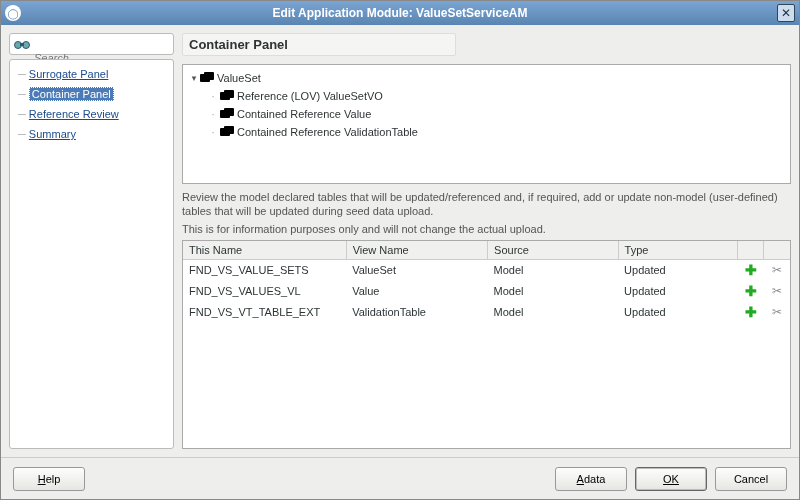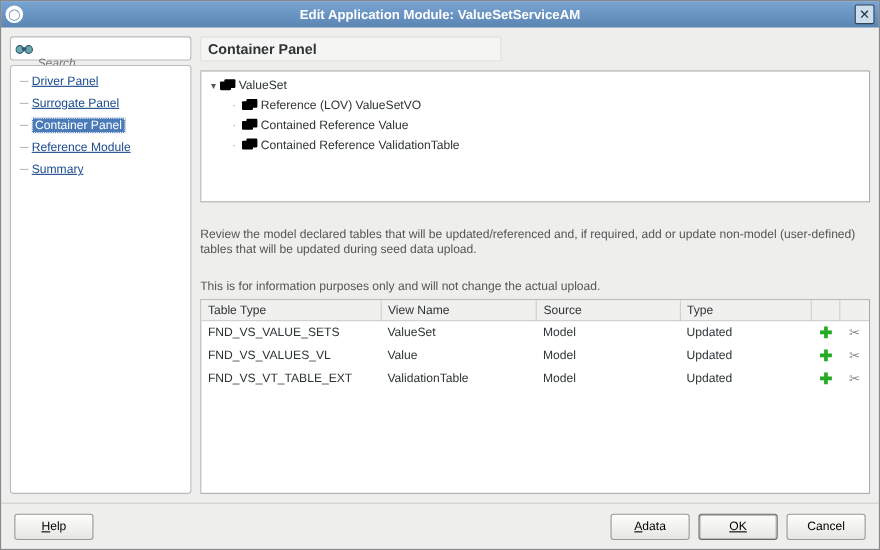--- a/index.html
+++ b/index.html
@@ -20,21 +20,21 @@
 .nav-item.selected .nav-link { background: #4a7ab8; color: #fff; text-decoration: none; border: 1px dotted #fff; padding: 0 2px; }
 .main { flex: 1; display: flex; flex-direction: column; overflow: hidden; }
 .panel-title { font-size: 13px; font-weight: bold; color: #2e3436; padding: 3px 6px; background: #f5f5f3; border: 1px solid #ddd; border-radius: 2px; margin-bottom: 8px; display: inline-block; width: 45%; }
 .panel-desc { font-size: 11px; color: #555; margin-bottom: 8px; }
 .tree-box { border: 1px solid #aaa; background: #fff; height: 120px; padding: 4px 6px; overflow: auto; margin-bottom: 6px; }
 .tree-row { display: flex; align-items: center; height: 18px; font-size: 11px; cursor: pointer; }
 .tree-row .indent { display: inline-block; }
 .tree-toggle { width: 10px; display: inline-flex; align-items: center; justify-content: center; color: #555; font-size: 9px; cursor: pointer; }
 .tree-conn { color: #aaa; display: inline-block; width: 12px; text-align: center; }
 .tree-icon { width: 16px; height: 14px; display: inline-flex; align-items: center; justify-content: center; margin-right: 2px; }
-.mid-desc { font-size: 11px; color: #555; line-height: 14px; margin-bottom: 4px; margin-top: 16px; }
+.mid-desc { font-size: 11px; color: #555; line-height: 14px; margin-bottom: 4px; }
 .table-box { border: 1px solid #aaa; background: #fff; flex: 1; overflow: auto; }
 table { width: 100%; border-collapse: collapse; font-size: 11px; }
 th { text-align: left; font-weight: normal; padding: 2px 6px; border-right: 1px solid #ccc; border-bottom: 1px solid #ccc; background: #f0f0ee; height: 18px; }
 th:last-child { border-right: none; }
 td { padding: 2px 6px; height: 18px; border-bottom: 1px solid transparent; }
 .action-cell { width: 24px; text-align: center; cursor: pointer; }
 .plus-icon { color: #2a2; font-weight: bold; font-size: 14px; }
 .scissor-icon { color: #888; font-size: 12px; }
 .footer { height: 42px; border-top: 1px solid #ccc; display: flex; align-items: center; padding: 0 12px; gap: 8px; }
 .footer .spacer { flex: 1; }
@@ -58,24 +58,23 @@
         <span class="binoc-icon">
           <svg width="16" height="14" viewBox="0 0 16 14">
               <circle cx="4" cy="8" r="3.5" fill="#6aa" stroke="#357" stroke-width="1"></circle>
               <circle cx="12" cy="8" r="3.5" fill="#6aa" stroke="#357" stroke-width="1"></circle>
               <rect x="6" y="6" width="4" height="3" fill="#357"></rect>
             </svg>
         </span>
         <input type="text" placeholder="Search" style="">
       </div>
       <div class="nav-list" id="nav-list">
-          <div class="nav-item"><span style="color: rgb(170, 170, 170);">─ </span><span class="nav-link">Driver Panel</span></div>
           <div class="nav-item"><span style="color: rgb(170, 170, 170);">─ </span><span class="nav-link">Surrogate Panel</span></div>
           <div class="nav-item selected"><span style="color: rgb(170, 170, 170);">─ </span><span class="nav-link">Container Panel</span></div>
-          <div class="nav-item"><span style="color: rgb(170, 170, 170);">─ </span><span class="nav-link">Reference Module</span></div>
+          <div class="nav-item"><span style="color: rgb(170, 170, 170);">─ </span><span class="nav-link">Reference Review</span></div>
           <div class="nav-item"><span style="color: rgb(170, 170, 170);">─ </span><span class="nav-link">Summary</span></div>
         </div>
     </div>
 
     <div class="main">
       <div class="panel-title">Container Panel</div>
 
       <div class="tree-box" id="tree-box">
           <div class="tree-row">
             <span class="indent" style="width: 0px;"></span>
@@ -123,21 +122,21 @@
           </div>
         </div>
 
       <div class="mid-desc">Review the model declared tables that will be updated/referenced and, if required, add or update non-model (user-defined) tables that will be updated during seed data upload.</div>
       <div class="mid-desc">This is for information purposes only and will not change the actual upload.</div>
 
       <div class="table-box">
         <table>
           <thead>
               <tr id="thead-row">
-                <th style="width: 150px;">Table Type</th>
+                <th style="width: 150px;">This Name</th>
                 <th style="width: 130px;">View Name</th>
                 <th style="width: 120px;">Source</th>
                 <th style="width: 110px;">Type</th>
                 <th style="width: 24px;"></th>
                 <th style="width: 24px;"></th>
               </tr>
             </thead>
           <tbody id="tbody">
               <tr>
                 <td>FND_VS_VALUE_SETS</td>

